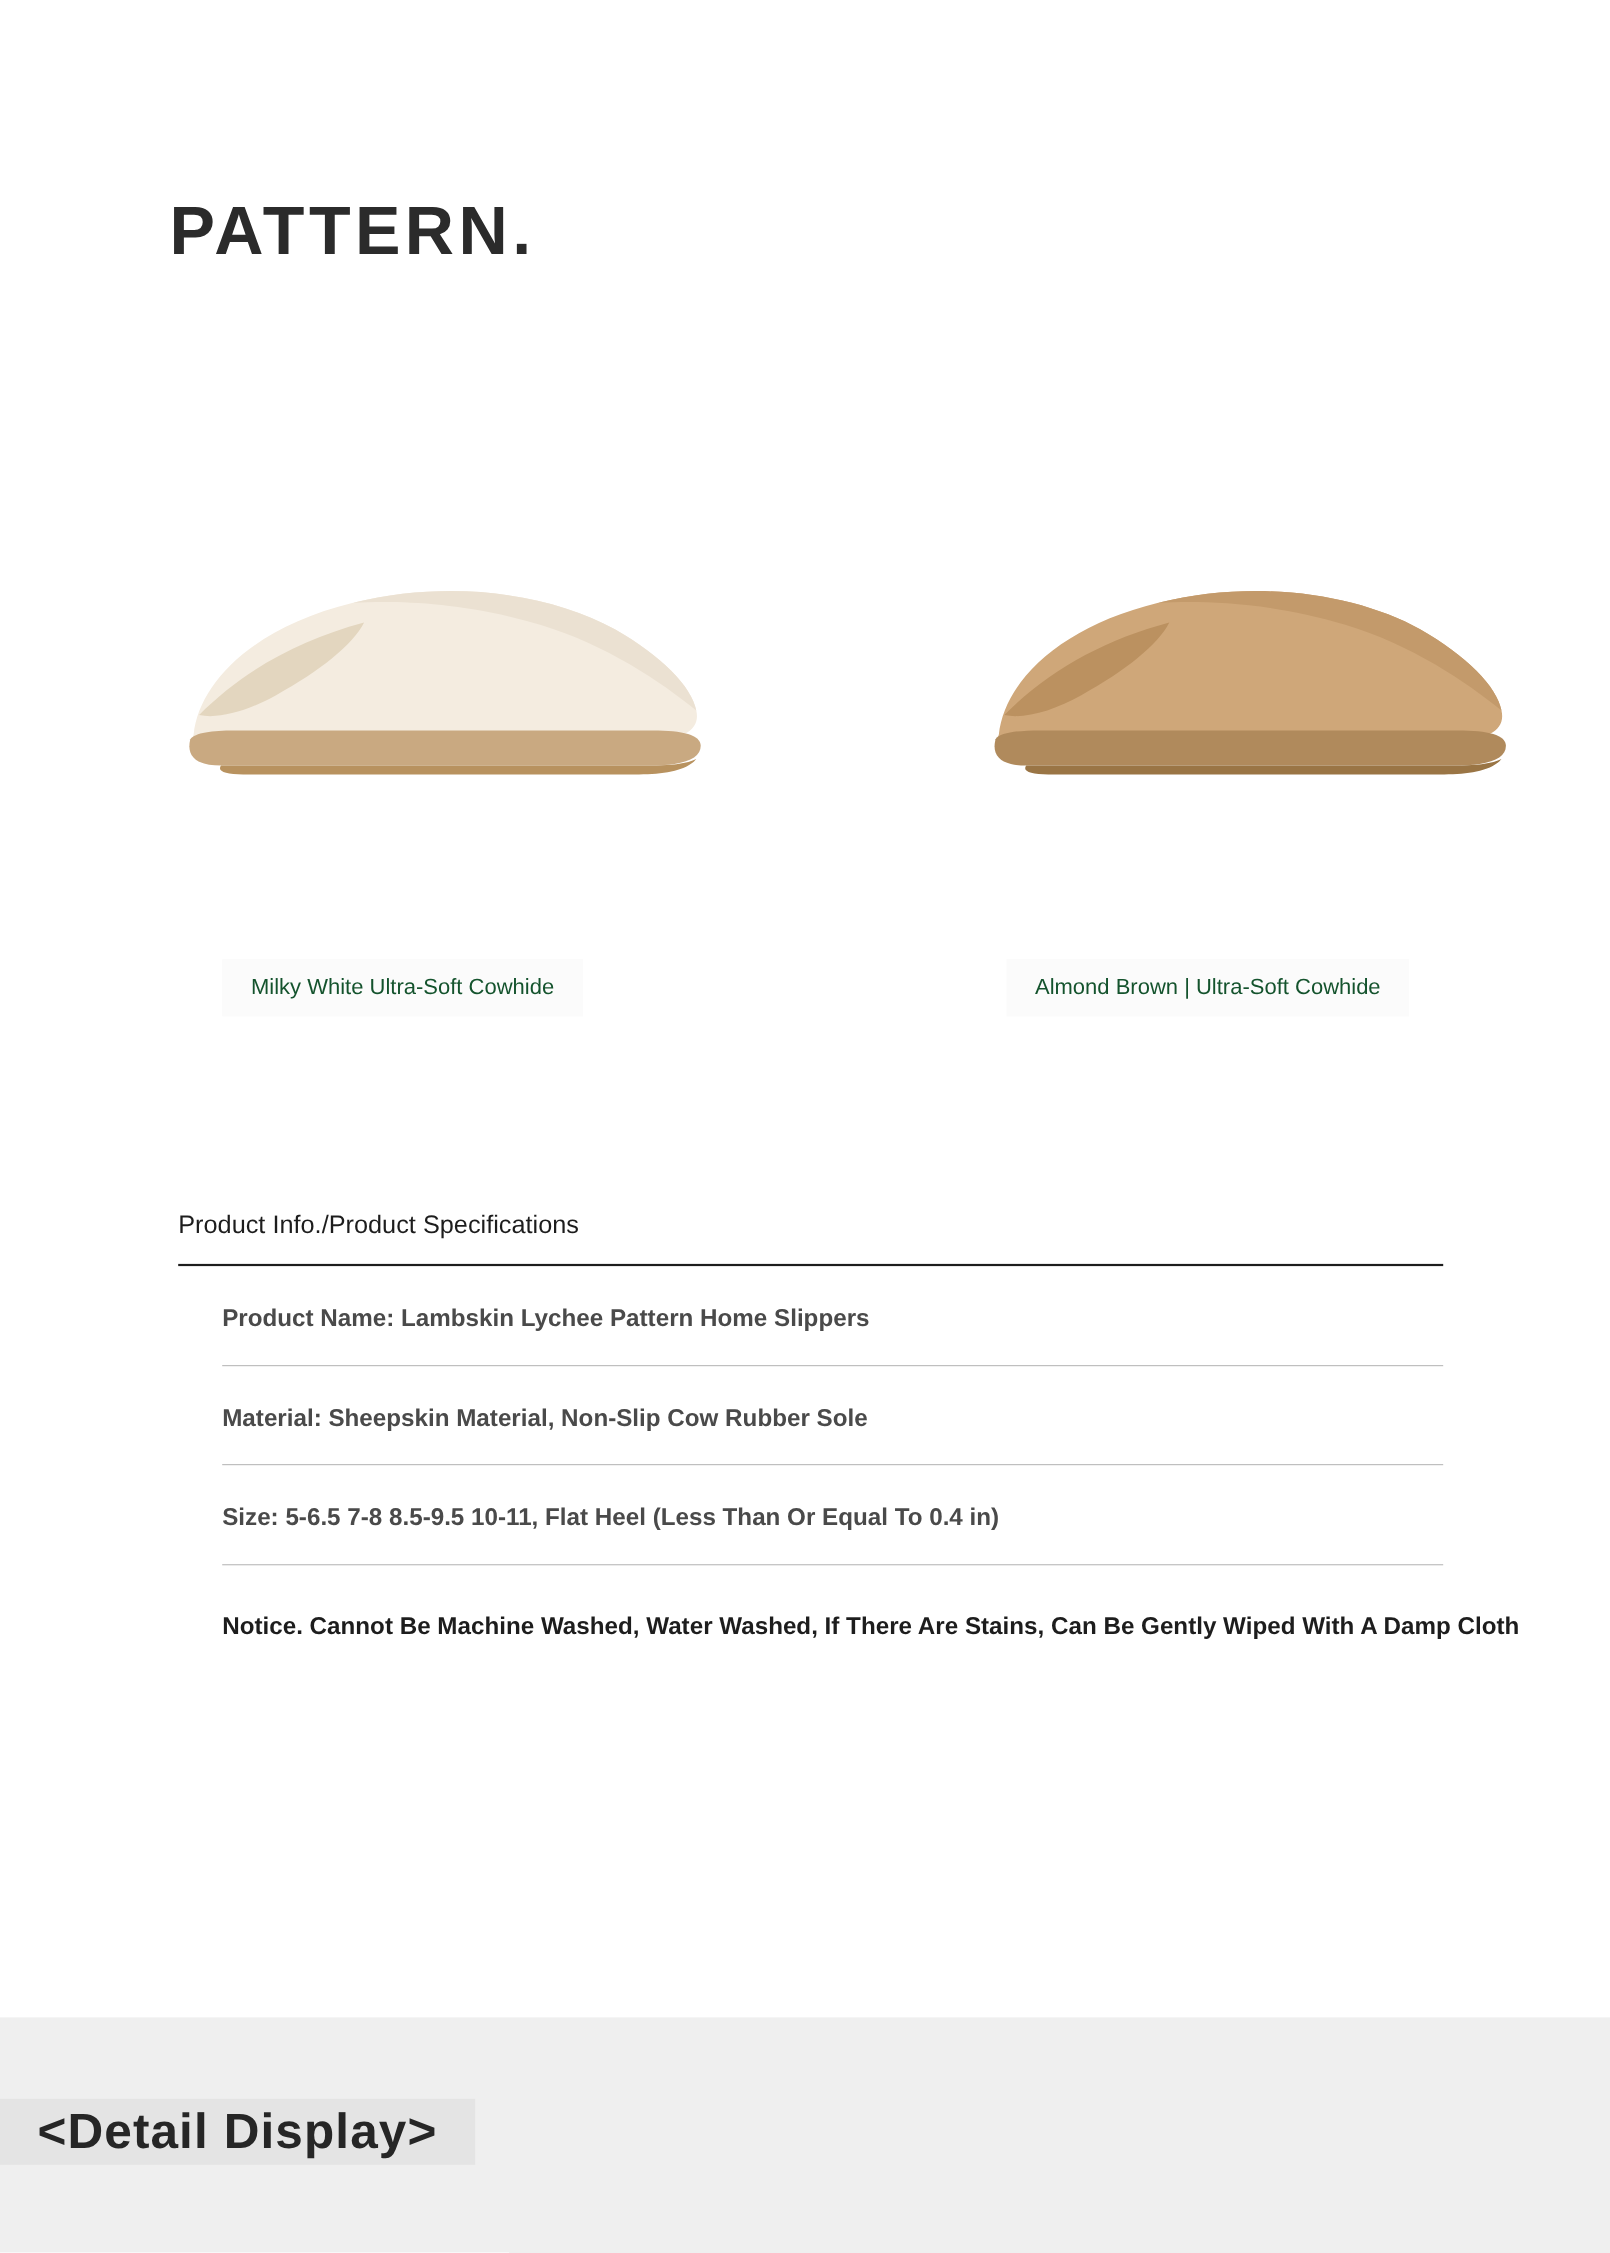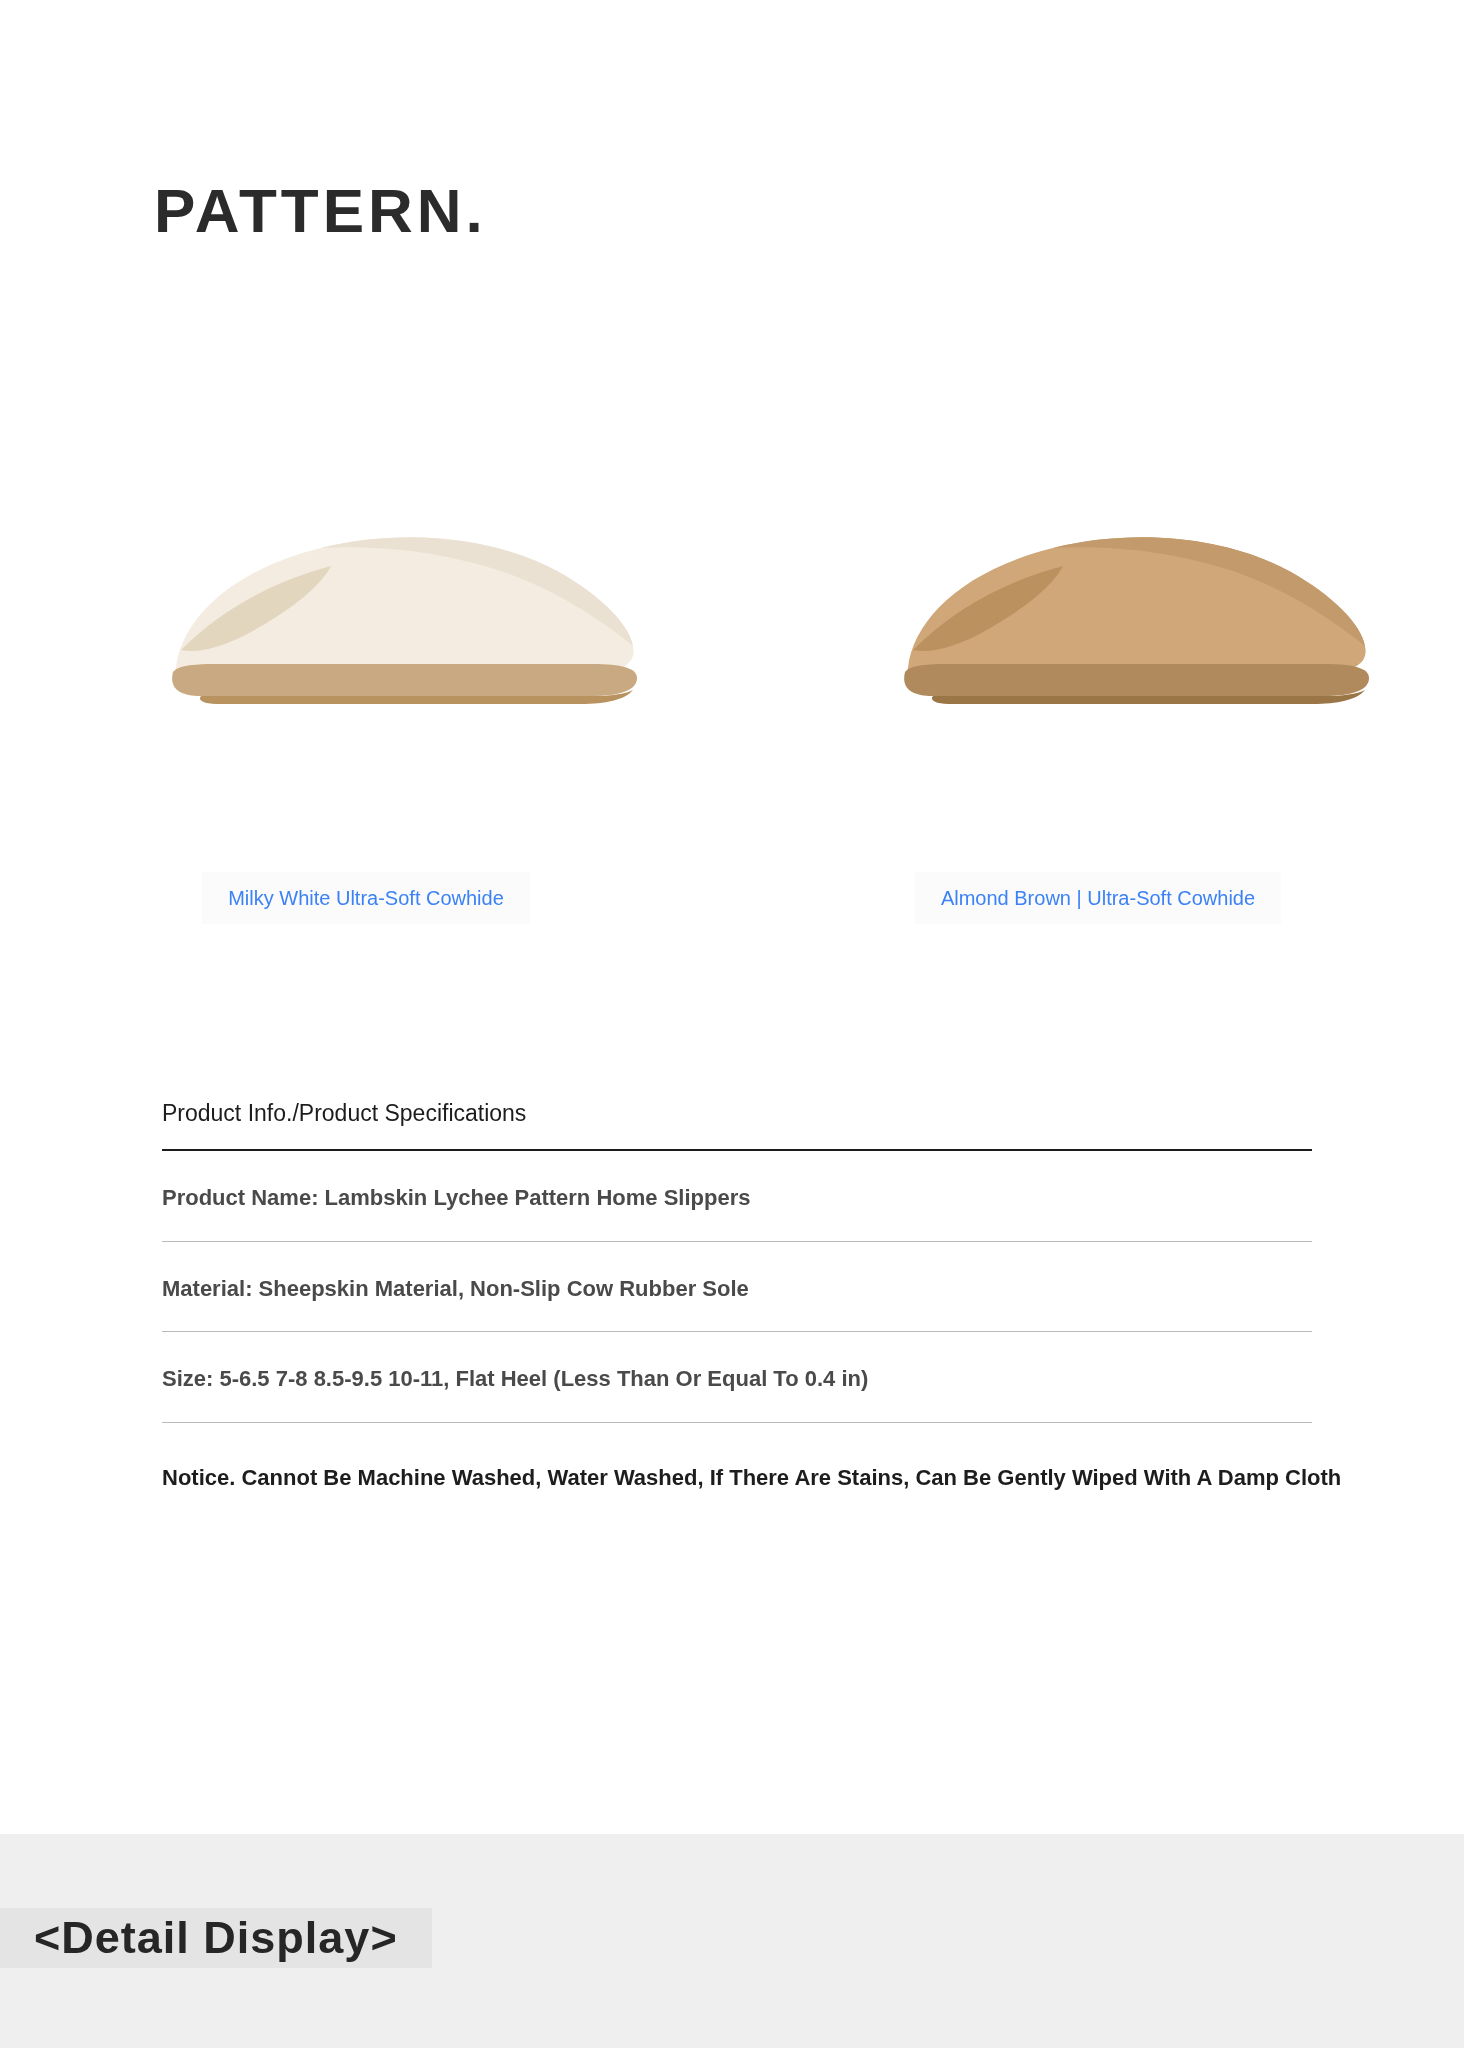--- a/index.html
+++ b/index.html
@@ -48,21 +48,21 @@
   .shoe-wrap {
     position: relative;
     width: 570px;
     height: 250px;
   }
   .shoe-svg { display: block; }
 
   .caption {
     margin-top: 122px;
     font-size: 20px;
-    color: #3b82f6;
+    color: #14532d;
     background: #fbfbfb;
     padding: 14px 26px;
     line-height: 1.2;
     white-space: nowrap;
   }
 
   
   .spec {
     position: absolute;
     left: 162px;
@@ -87,20 +87,21 @@
     z-index: -1;
   }
   .spec-row {
     position: relative;
     font-size: 22px;
     font-weight: bold;
     color: #4a4a4a;
     padding: 32px 0 28px 0;
     border-bottom: 1px solid #b9b9b9;
     line-height: 1.35;
+    margin-left: 40px;
   }
   .spec-row .hl {
     position: absolute;
     left: -100px;
     top: 14px;
     width: 720px;
     height: 62px;
     background: #f7f7f7;
     z-index: -1;
   }

